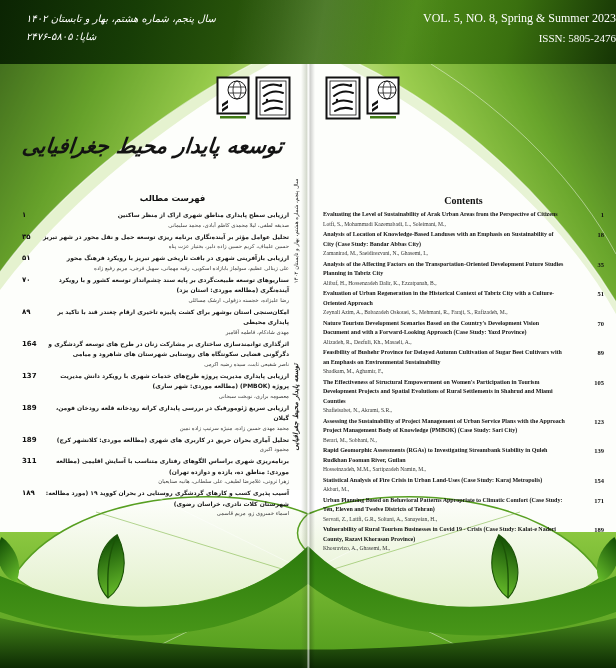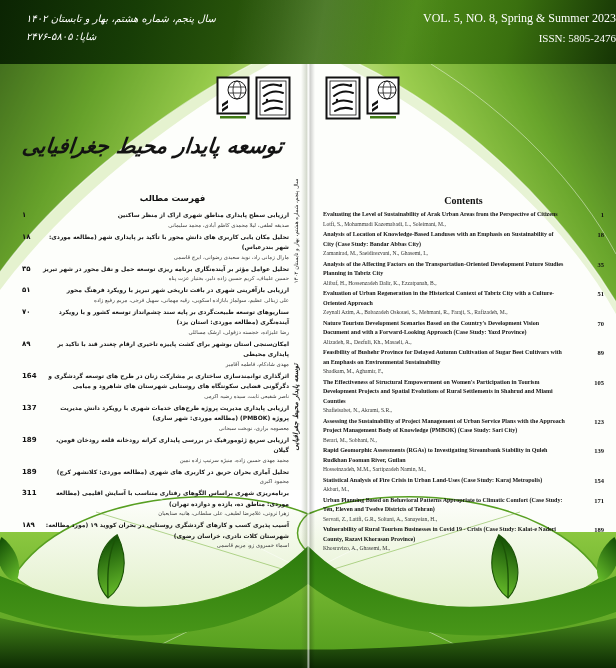--- a/index.html
+++ b/index.html
@@ -127,27 +127,20 @@
     <div class="toc toc-fa">
 
         <div class="row">
           <div class="fa-pg">۱</div>
           <div class="fa-tx">
             <div class="t">ارزیابی سطح پایداری مناطق شهری اراک از منظر ساکنین</div>
             <div class="a">صدیقه لطفی، لیلا محمدی کاظم آبادی، محمد سلیمانی</div>
           </div>
         </div>
 
-        <div class="row">
-          <div class="fa-pg">۱۸</div>
-          <div class="fa-tx">
-            <div class="t">تحلیل مکان یابی کاربری های دانش محور با تأکید بر پایداری شهر (مطالعه موردی: شهر بندرعباس)</div>
-            <div class="a">مارال زمانی راد، نوید سعیدی رضوانی، ایرج قاسمی</div>
-          </div>
-        </div>
 
         <div class="row">
           <div class="fa-pg">۳۵</div>
           <div class="fa-tx">
             <div class="t">تحلیل عوامل مؤثر بر آینده‌نگاری برنامه ریزی توسعه حمل و نقل محور در شهر تبریز</div>
             <div class="a">حسین علیباف، کریم حسین زاده دلیر، بختیار عزت پناه</div>
           </div>
         </div>
 
         <div class="row">

